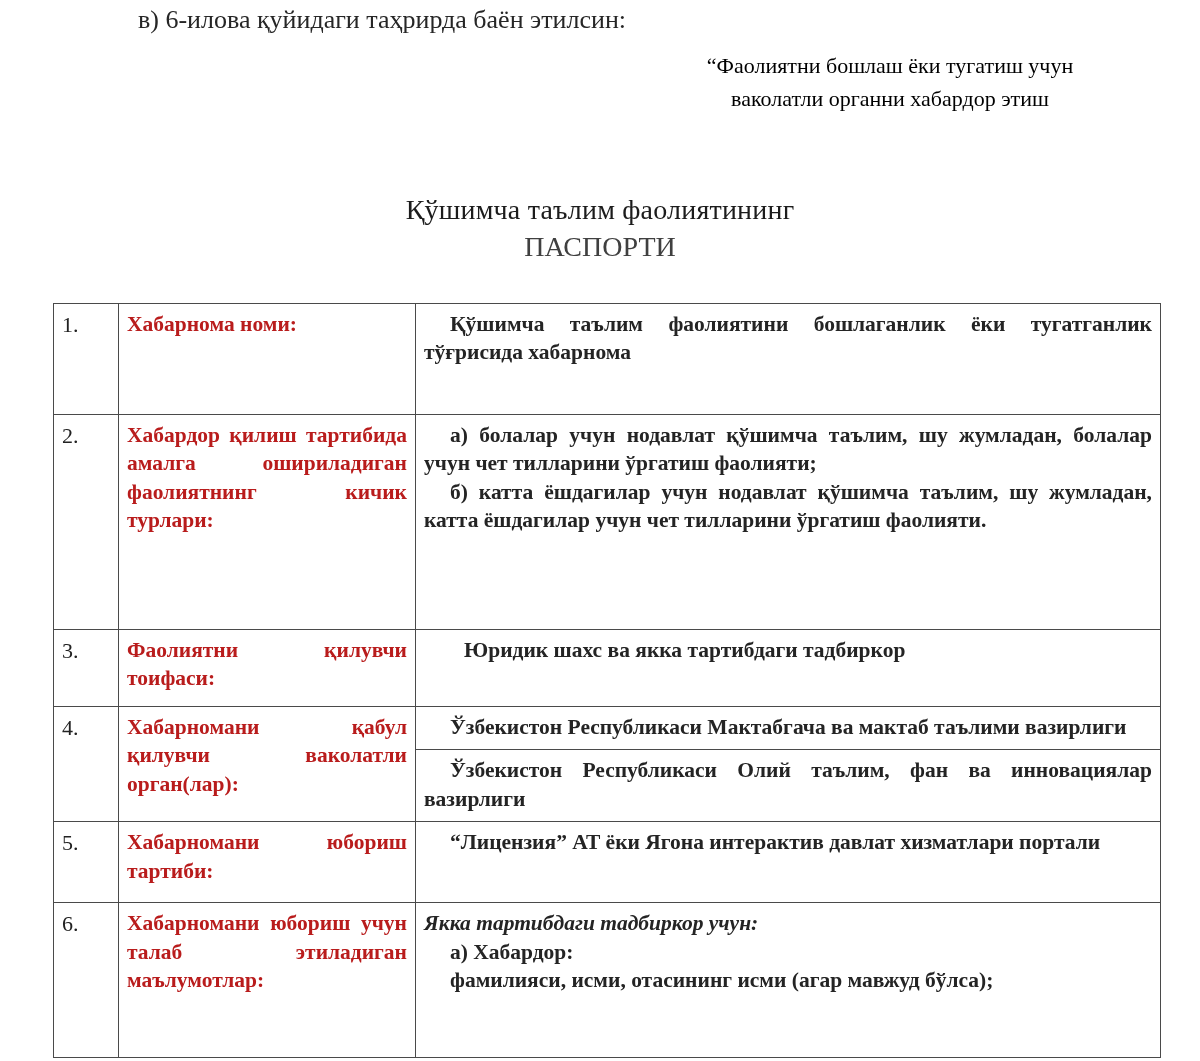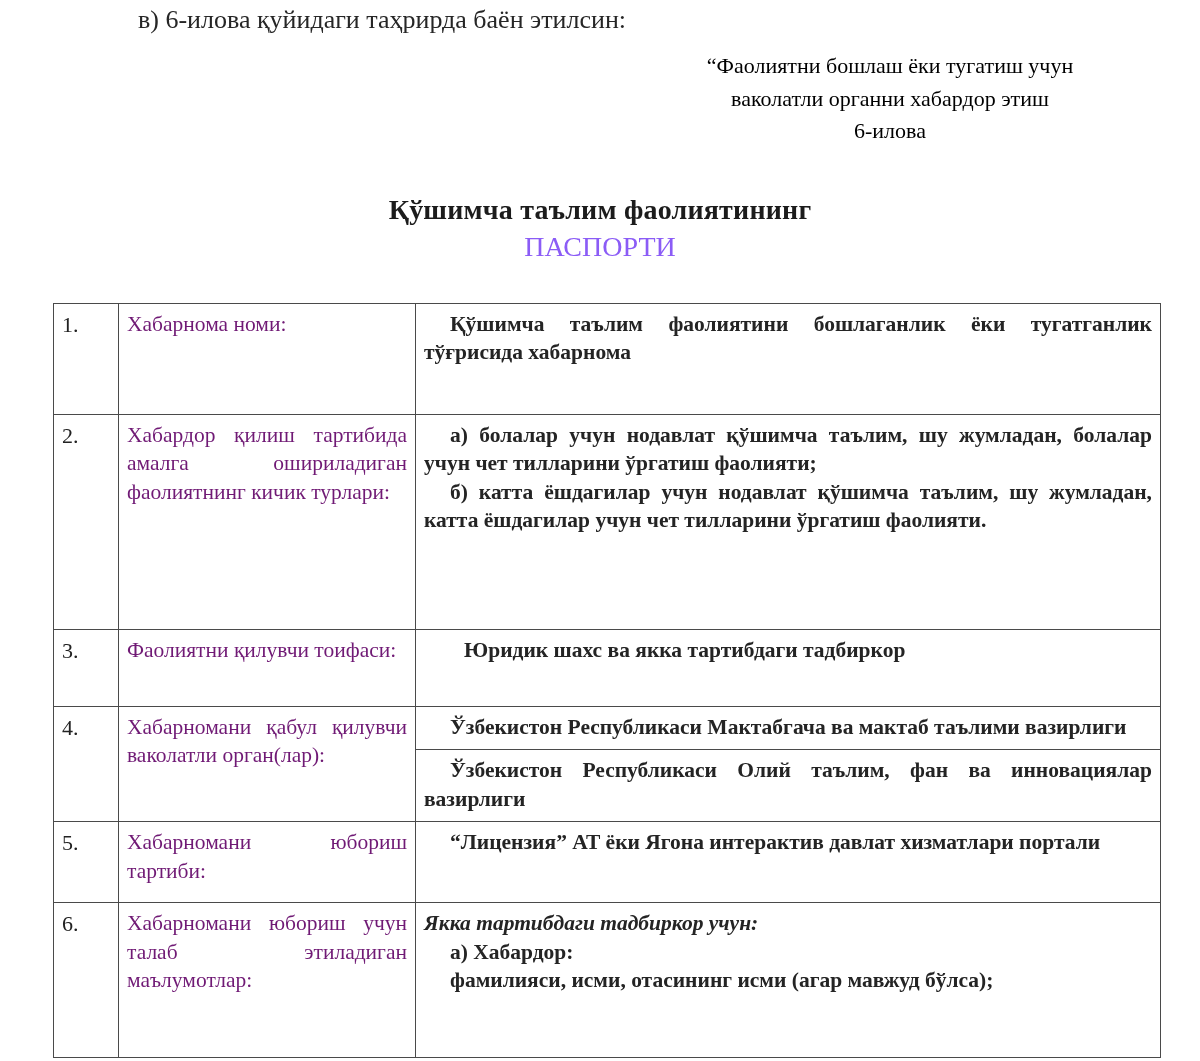--- a/index.html
+++ b/index.html
@@ -51,30 +51,30 @@
   .doc-title {
     position: absolute;
     left: 0;
     top: 192px;
     width: 1200px;
     text-align: center;
   }
   .doc-title .title-main {
     display: block;
     font-size: 28px;
-    font-weight: bold;
+    font-weight: normal;
     letter-spacing: 0.2px;
     color: #1c1c1c;
     line-height: 1.25;
   }
   .doc-title .title-sub {
     display: block;
     font-size: 28px;
     font-weight: normal;
-    color: #8b5cf6;
+    color: #404040;
     line-height: 1.3;
     margin-top: 2px;
   }
 
   
   .passport-table {
     position: absolute;
     left: 53px;
     top: 303px;
     width: 1107px;
@@ -91,22 +91,22 @@
   .col-num { width: 65px; text-align: center; }
   .col-label { width: 297px; }
   .col-value { width: 745px; }
 
   .num-cell {
     font-size: 22px;
     color: #222;
     padding-top: 8px;
   }
   .label-cell {
-    font-weight: normal;
-    color: #701a75;
+    font-weight: bold;
+    color: #b91c1c;
     text-align: justify;
     text-align-last: left;
     hyphens: none;
   }
   .label-cell .lbl {
     display: block;
     text-align: justify;
     text-align-last: left;
   }
   .value-cell {
@@ -146,21 +146,20 @@
 </head>
 <body>
 
 <div class="page">
 
   <div class="intro-line">в) 6-илова қуйидаги таҳрирда баён этилсин:</div>
 
   <div class="ref-block">
     <span class="ref-row">“Фаолиятни бошлаш ёки тугатиш учун</span>
     <span class="ref-row">ваколатли органни хабардор этиш</span>
-    <span class="ref-row">6-илова</span>
   </div>
 
   <div class="doc-title">
     <span class="title-main">Қўшимча таълим фаолиятининг</span>
     <span class="title-sub">ПАСПОРТИ</span>
   </div>
 
   <table class="passport-table">
     <colgroup>
       <col class="col-num">

